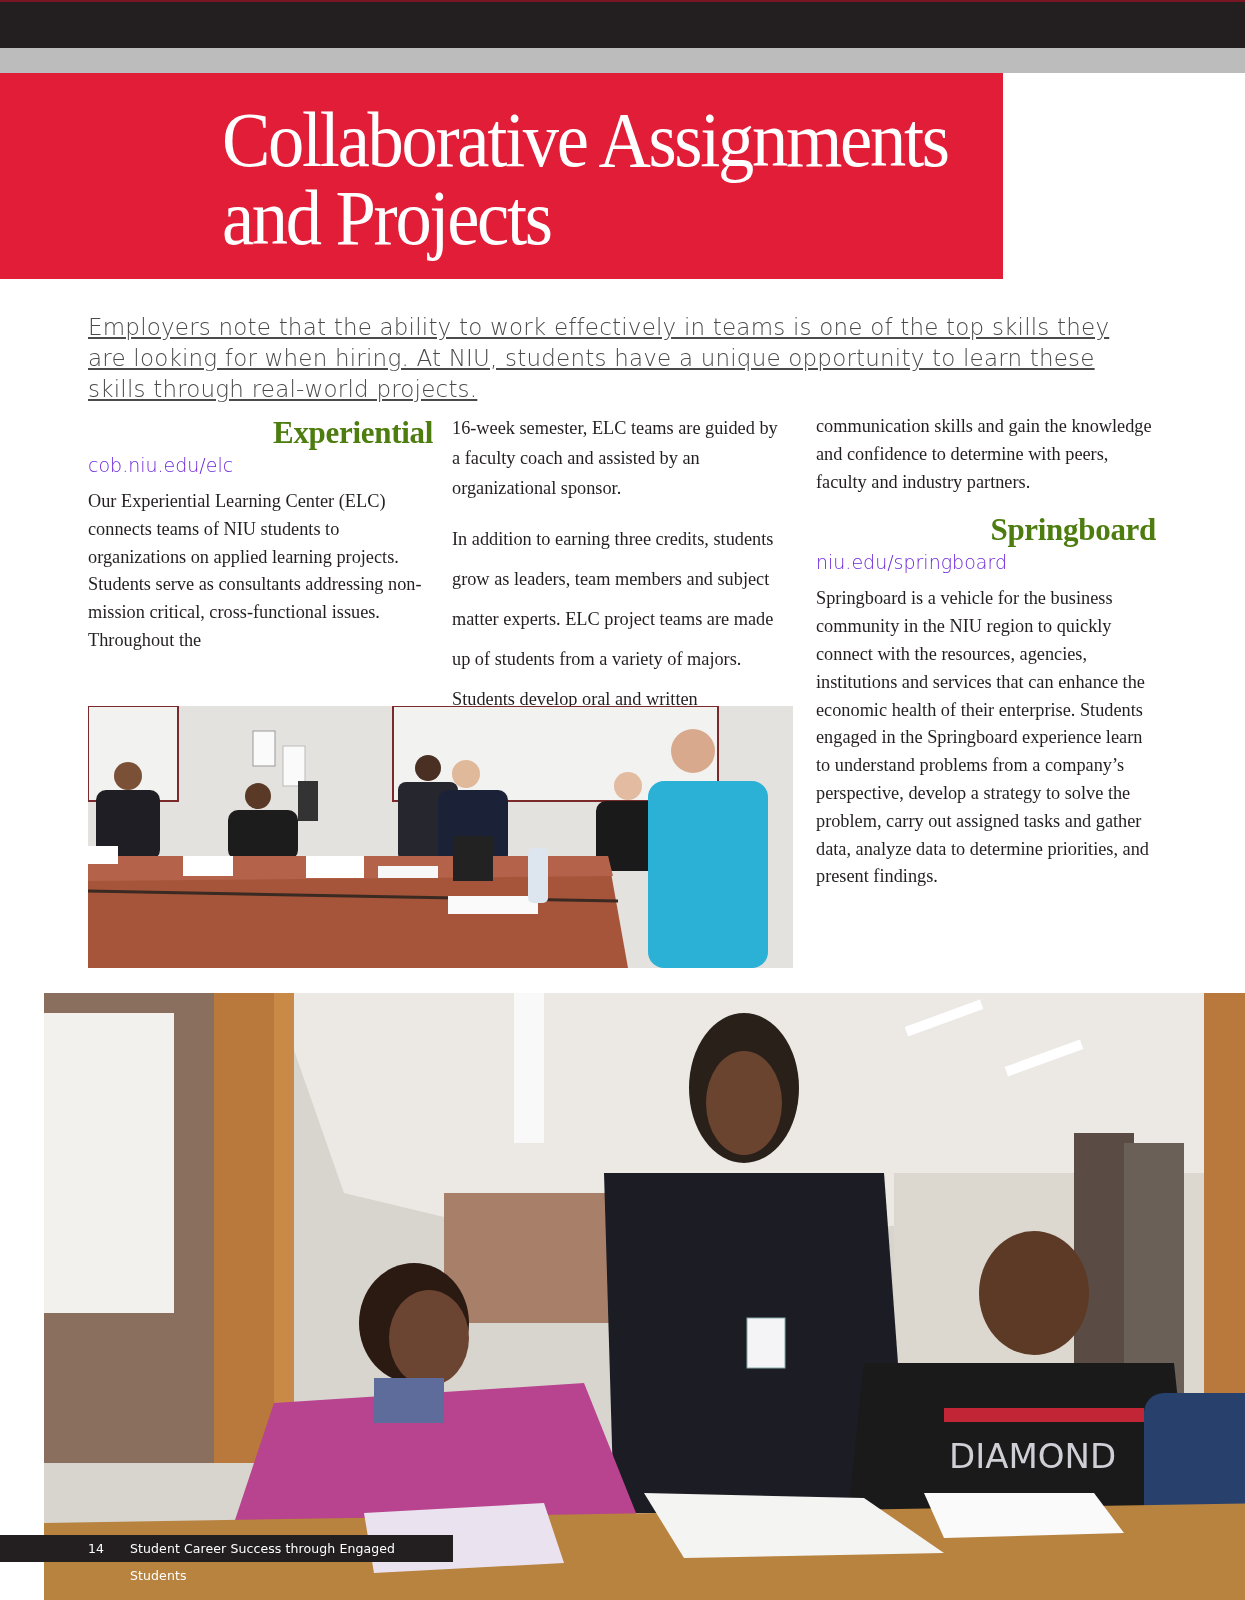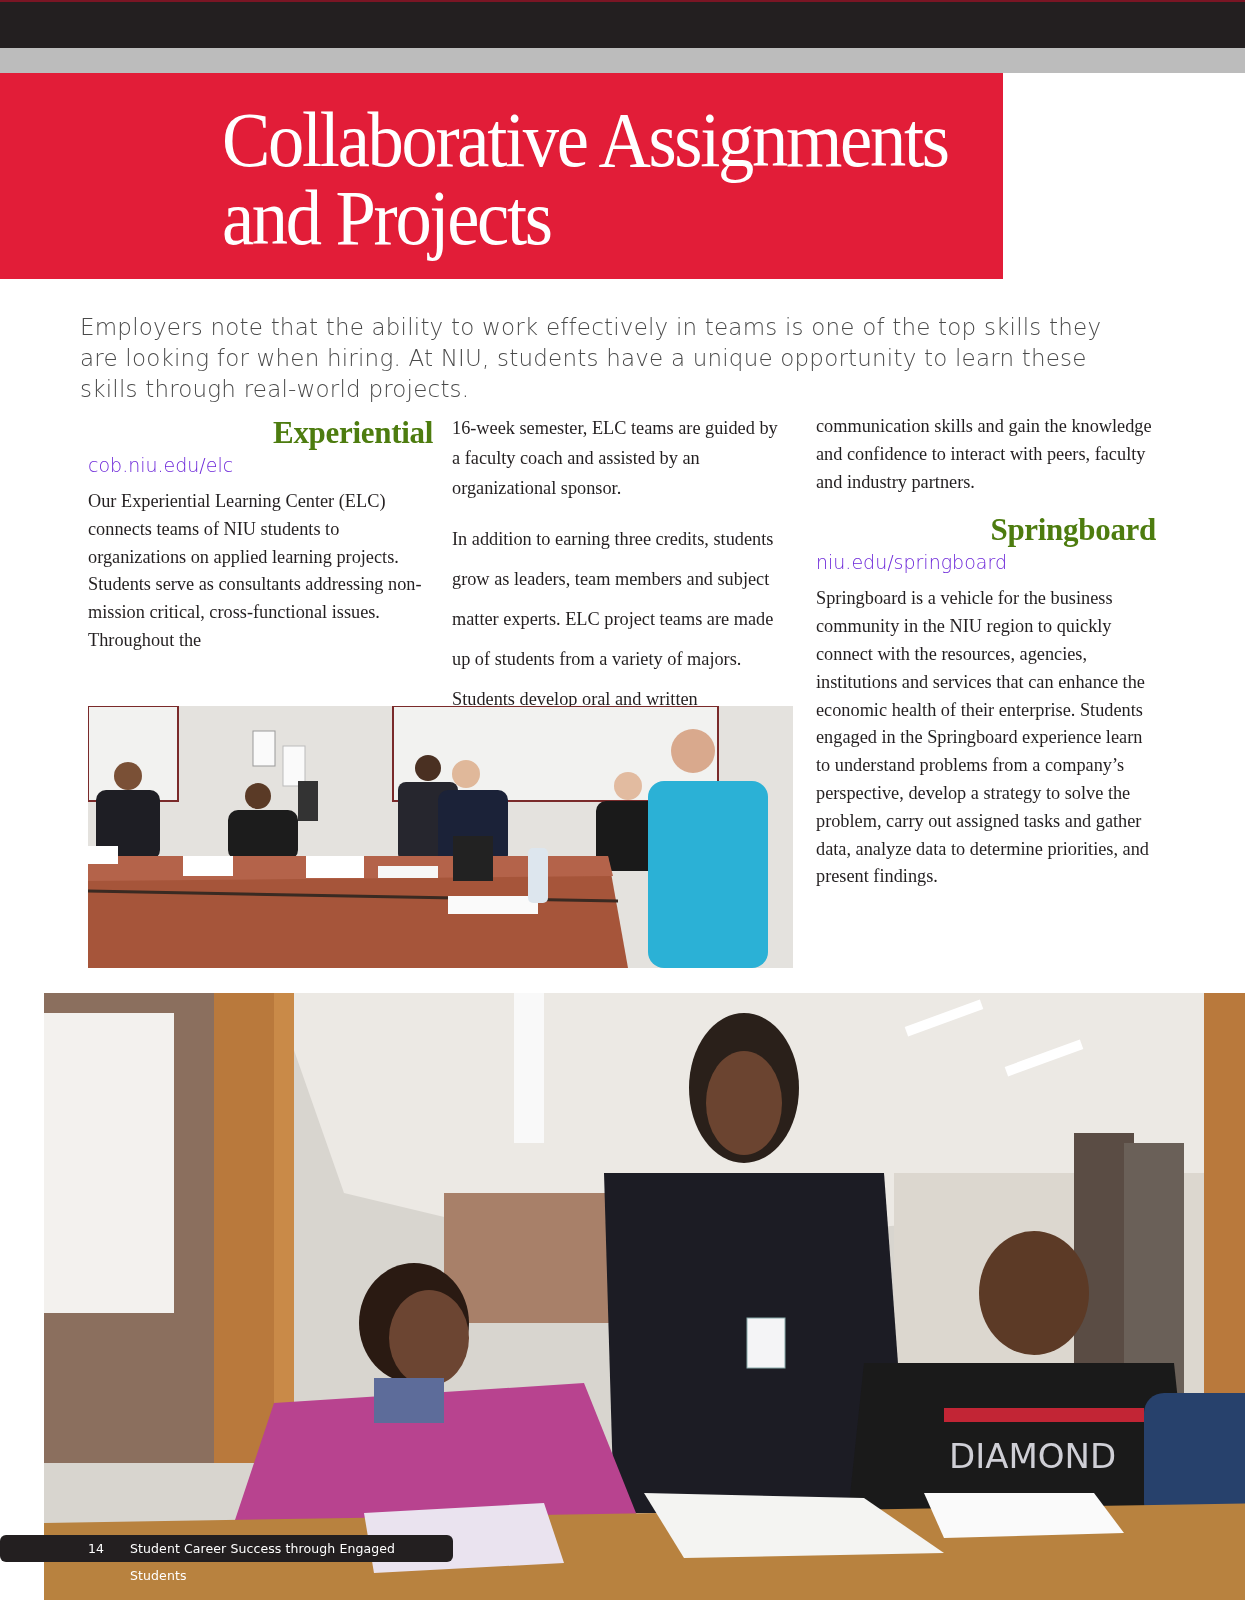--- a/index.html
+++ b/index.html
@@ -4,35 +4,35 @@
   <style>
     * { margin: 0; padding: 0; box-sizing: border-box; }
     html, body { width: 1245px; height: 1600px; background: #ffffff; overflow: hidden; }
     body { position: relative; font-family: "Liberation Serif", serif; color: #231f20; }
 
     .top-black { position: absolute; left: 0; top: 0; width: 1245px; height: 48px; background: #231f20; border-top: 2px solid #7a1524; }
     .top-gray { position: absolute; left: 0; top: 48px; width: 1245px; height: 25px; background: #bcbcbc; }
     .title-band { position: absolute; left: 0; top: 73px; width: 1003px; height: 206px; background: #e21d38; }
     .page-title { position: absolute; left: 222px; top: 28px; color: #ffffff; font-family: "Liberation Serif", serif; font-size: 78px; line-height: 78px; letter-spacing: -2.5px; font-weight: normal; transform: scaleX(0.93); transform-origin: left top; }
 
-    .intro { position: absolute; left: 80px; top: 312px; width: 1060px; font-family: "DejaVu Sans", sans-serif; font-weight: 200; font-size: 23px; line-height: 31px; color: #4a4a4a; letter-spacing: 0.2px; }
+    .intro { position: absolute; left: 88px; top: 312px; width: 1060px; font-family: "DejaVu Sans", sans-serif; font-weight: 200; font-size: 23px; line-height: 31px; color: #4a4a4a; letter-spacing: 0.2px; text-decoration: underline; }
 
     .col { position: absolute; font-size: 18.3px; line-height: 27.8px; color: #231f20; }
     .col p { margin: 0; }
     .heading { color: #4d7c0f; font-family: "Liberation Serif", serif; font-size: 31px; line-height: 35px; letter-spacing: -0.3px; text-align: right; }
     .url { font-family: "DejaVu Sans", sans-serif; font-size: 19px; line-height: 26px; color: #6d28d9; margin-top: 2px; font-weight: 300; }
 
     .col1 { left: 88px; top: 415px; width: 345px; }
     .col2 { left: 452px; top: 413px; width: 330px; }
     .col3 { left: 816px; top: 413px; width: 340px; }
 
     .photo-meeting { position: absolute; left: 88px; top: 706px; width: 705px; height: 262px; overflow: hidden; background: #d9d6d0; }
     .photo-classroom { position: absolute; left: 0; top: 993px; width: 1227px; height: 607px; overflow: hidden; background: #c9b59a; margin-left: 44px; }
 
-    .footer-bar { position: absolute; left: 0; top: 1535px; width: 453px; height: 27px; background: #231f20; color: #ffffff; font-family: "DejaVu Sans", sans-serif; font-size: 12.5px; line-height: 27px; border-radius: 6px; }
+    .footer-bar { position: absolute; left: 0; top: 1535px; width: 453px; height: 27px; background: #231f20; color: #ffffff; font-family: "DejaVu Sans", sans-serif; font-size: 12.5px; line-height: 27px; }
     .footer-bar .pg { position: absolute; left: 88px; }
     .footer-bar .ft { position: absolute; left: 130px; letter-spacing: 0.1px; }
   </style>
 </head>
 <body>
 
 <div class="top-black"></div>
 <div class="top-gray"></div>
 <div class="title-band">
   <h1 class="page-title">
@@ -50,21 +50,21 @@
   <div class="url">cob.niu.edu/elc</div>
   <p style="margin-top:10px">Our Experiential Learning Center (ELC) connects teams of NIU students to organizations on applied learning projects. Students serve as consultants addressing non-mission critical, cross-functional issues. Throughout the</p>
 </div>
 
 <div class="col col2">
   <p style="line-height:30px">16-week semester, ELC teams are guided by a faculty coach and assisted by an organizational sponsor.</p>
   <p style="margin-top:16px; line-height:40px">In addition to earning three credits, students grow as leaders, team members and subject matter experts. ELC project teams are made up of students from a variety of majors. Students develop oral and written</p>
 </div>
 
 <div class="col col3">
-  <p>communication skills and gain the knowledge and confidence to interact with peers, faculty and industry partners.</p>
+  <p>communication skills and gain the knowledge and confidence to determine with peers, faculty and industry partners.</p>
   <h2 class="heading" style="margin-top:16px">Springboard</h2>
   <div class="url">niu.edu/springboard</div>
   <p style="margin-top:10px">Springboard is a vehicle for the business community in the NIU region to quickly connect with the resources, agencies, institutions and services that can enhance the economic health of their enterprise.  Students engaged in the Springboard experience learn to understand problems from a company’s perspective, develop a strategy to solve the problem, carry out assigned tasks and gather data, analyze data to determine priorities, and present findings.</p>
 </div>
 
 <div class="photo-meeting">
   <svg width="705" height="262" viewBox="0 0 705 262">
     <rect x="0" y="0" width="705" height="262" fill="#e4e2de"></rect>
     <rect x="0" y="0" width="90" height="95" fill="#f2f2f0" stroke="#7a2a2a" stroke-width="2"></rect>
     <rect x="305" y="0" width="325" height="95" fill="#f2f2f0" stroke="#7a2a2a" stroke-width="2"></rect>

